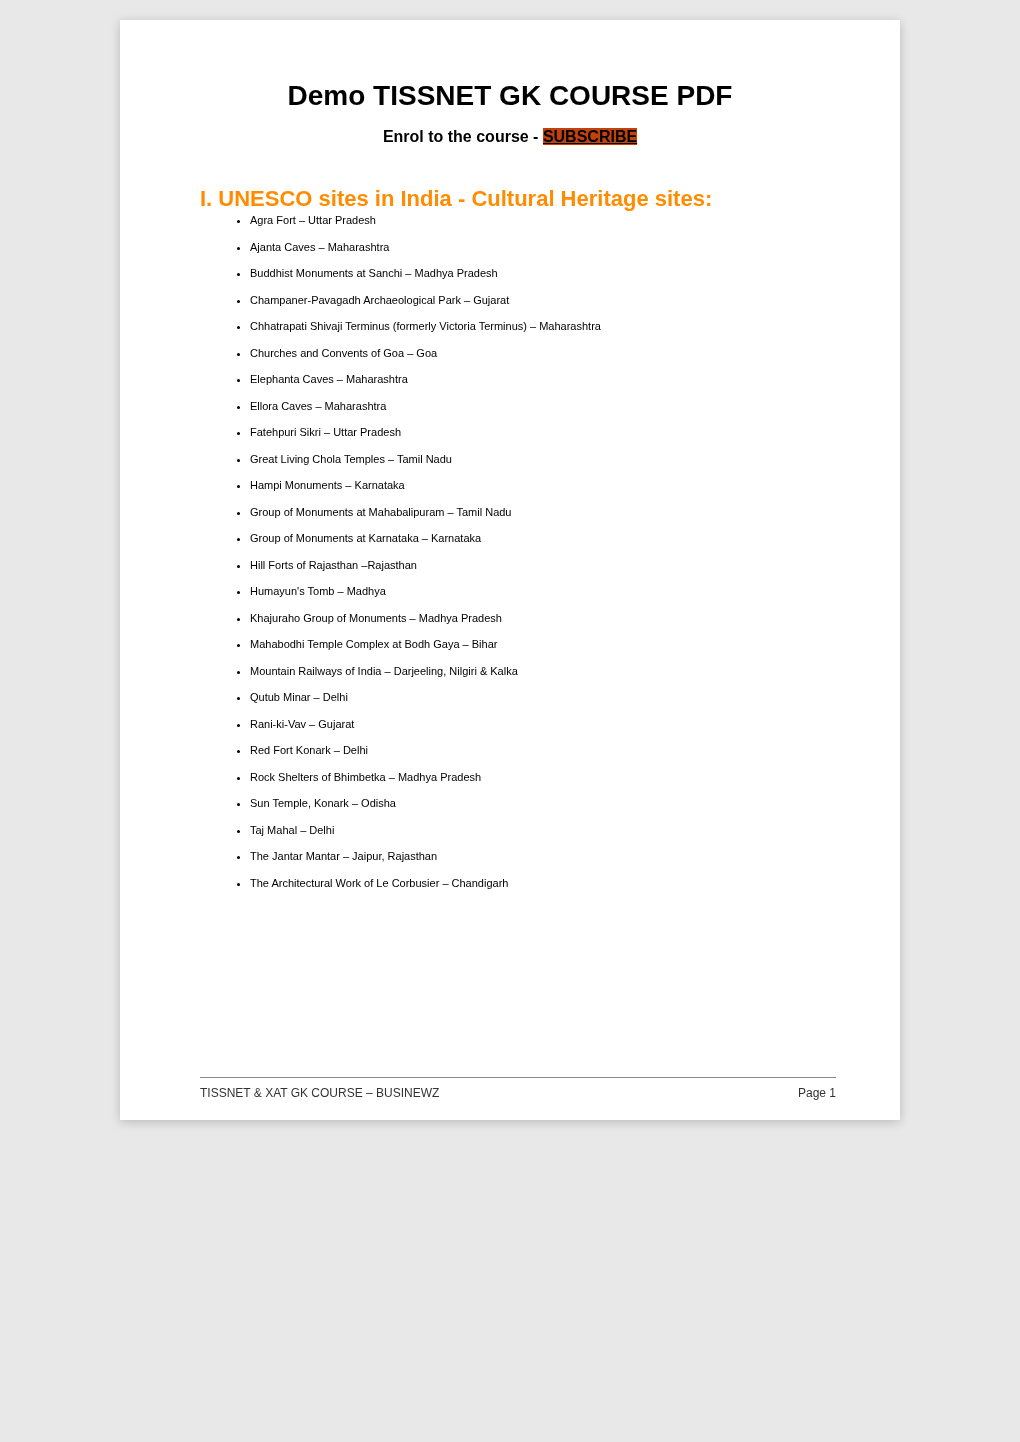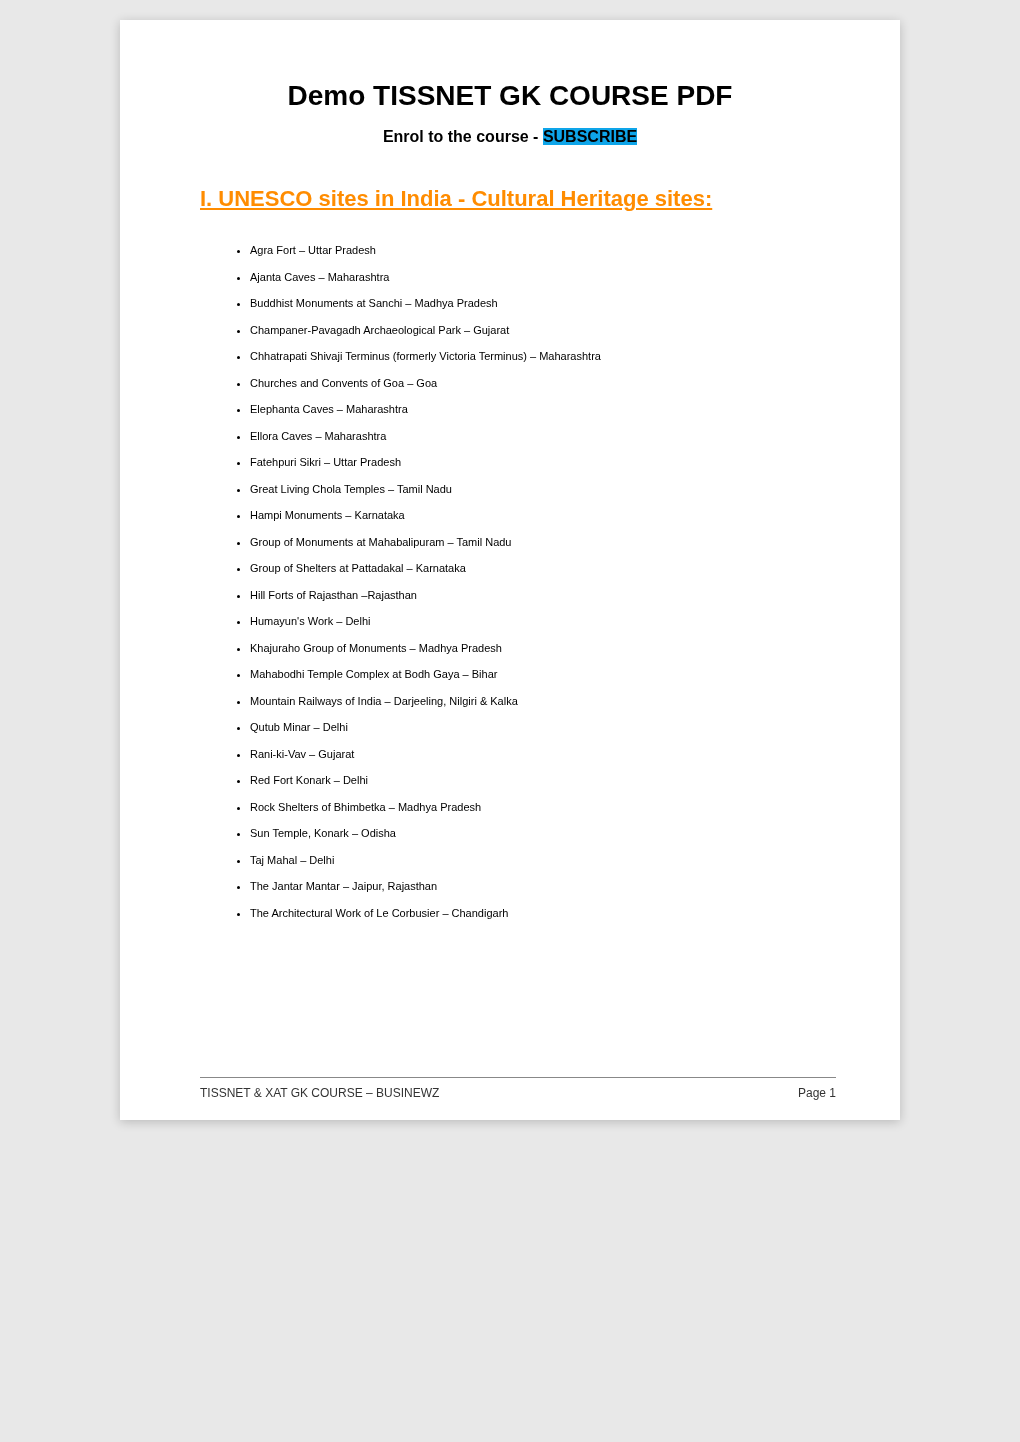--- a/index.html
+++ b/index.html
@@ -39,31 +39,30 @@
     .subtitle {
       font-size: 16px;
       font-weight: bold;
       text-align: center;
       font-family: Arial, sans-serif;
       margin-bottom: 40px;
       color: #000;
     }
 
     .subscribe-highlight {
-      background-color: #0ea5e9;
+      background-color: #c2410c;
       color: #000;
+      text-decoration: underline;
     }
 
     .section-title {
       font-size: 22px;
       font-weight: bold;
       font-family: Arial, sans-serif;
       color: #ff8c00;
-      text-decoration: underline;
-      margin-bottom: 30px;
     }
 
     .list-container {
       margin-left: 20px;
     }
 
     .list-container ul {
       list-style-type: disc;
       padding-left: 30px;
     }
@@ -120,23 +119,23 @@
         <li>Buddhist Monuments at Sanchi – Madhya Pradesh</li>
         <li>Champaner-Pavagadh Archaeological Park – Gujarat</li>
         <li>Chhatrapati Shivaji Terminus (formerly Victoria Terminus) – Maharashtra</li>
         <li>Churches and Convents of Goa – Goa</li>
         <li>Elephanta Caves – Maharashtra</li>
         <li>Ellora Caves – Maharashtra</li>
         <li>Fatehpuri Sikri – Uttar Pradesh</li>
         <li>Great Living Chola Temples – Tamil Nadu</li>
         <li>Hampi Monuments – Karnataka</li>
         <li>Group of Monuments at Mahabalipuram – Tamil Nadu</li>
-        <li>Group of Shelters at Pattadakal – Karnataka</li>
+        <li>Group of Monuments at Karnataka – Karnataka</li>
         <li>Hill Forts of Rajasthan –Rajasthan</li>
-        <li>Humayun's Work – Delhi</li>
+        <li>Humayun's Tomb – Madhya</li>
         <li>Khajuraho Group of Monuments – Madhya Pradesh</li>
         <li>Mahabodhi Temple Complex at Bodh Gaya – Bihar</li>
         <li>Mountain Railways of India – Darjeeling, Nilgiri &amp; Kalka</li>
         <li>Qutub Minar – Delhi</li>
         <li>Rani-ki-Vav – Gujarat</li>
         <li>Red Fort Konark – Delhi</li>
         <li>Rock Shelters of Bhimbetka – Madhya Pradesh</li>
         <li>Sun Temple, Konark – Odisha</li>
         <li>Taj Mahal – Delhi</li>
         <li>The Jantar Mantar – Jaipur, Rajasthan</li>

